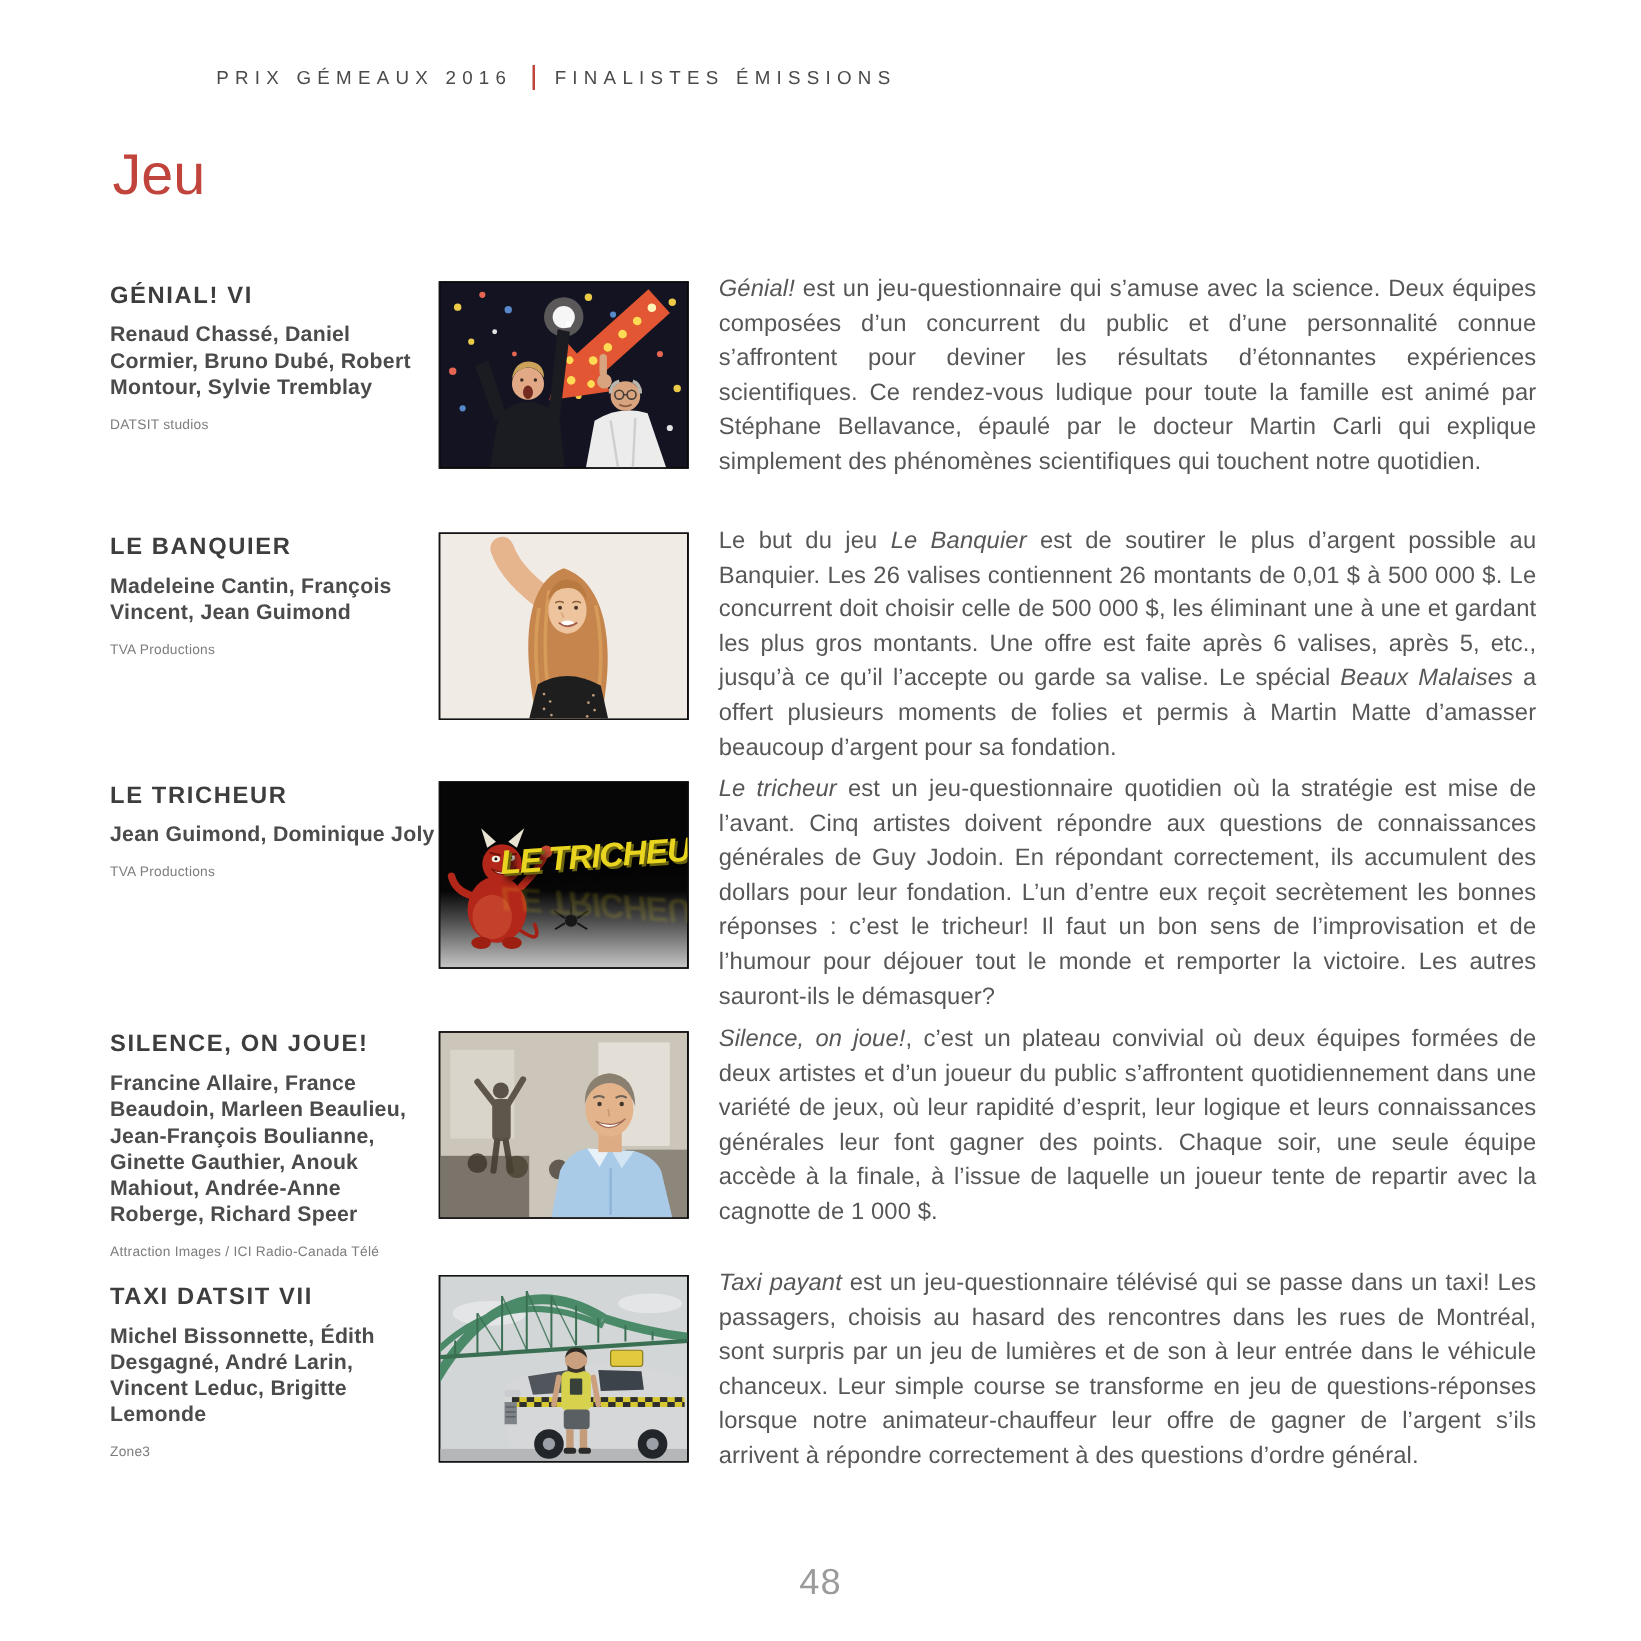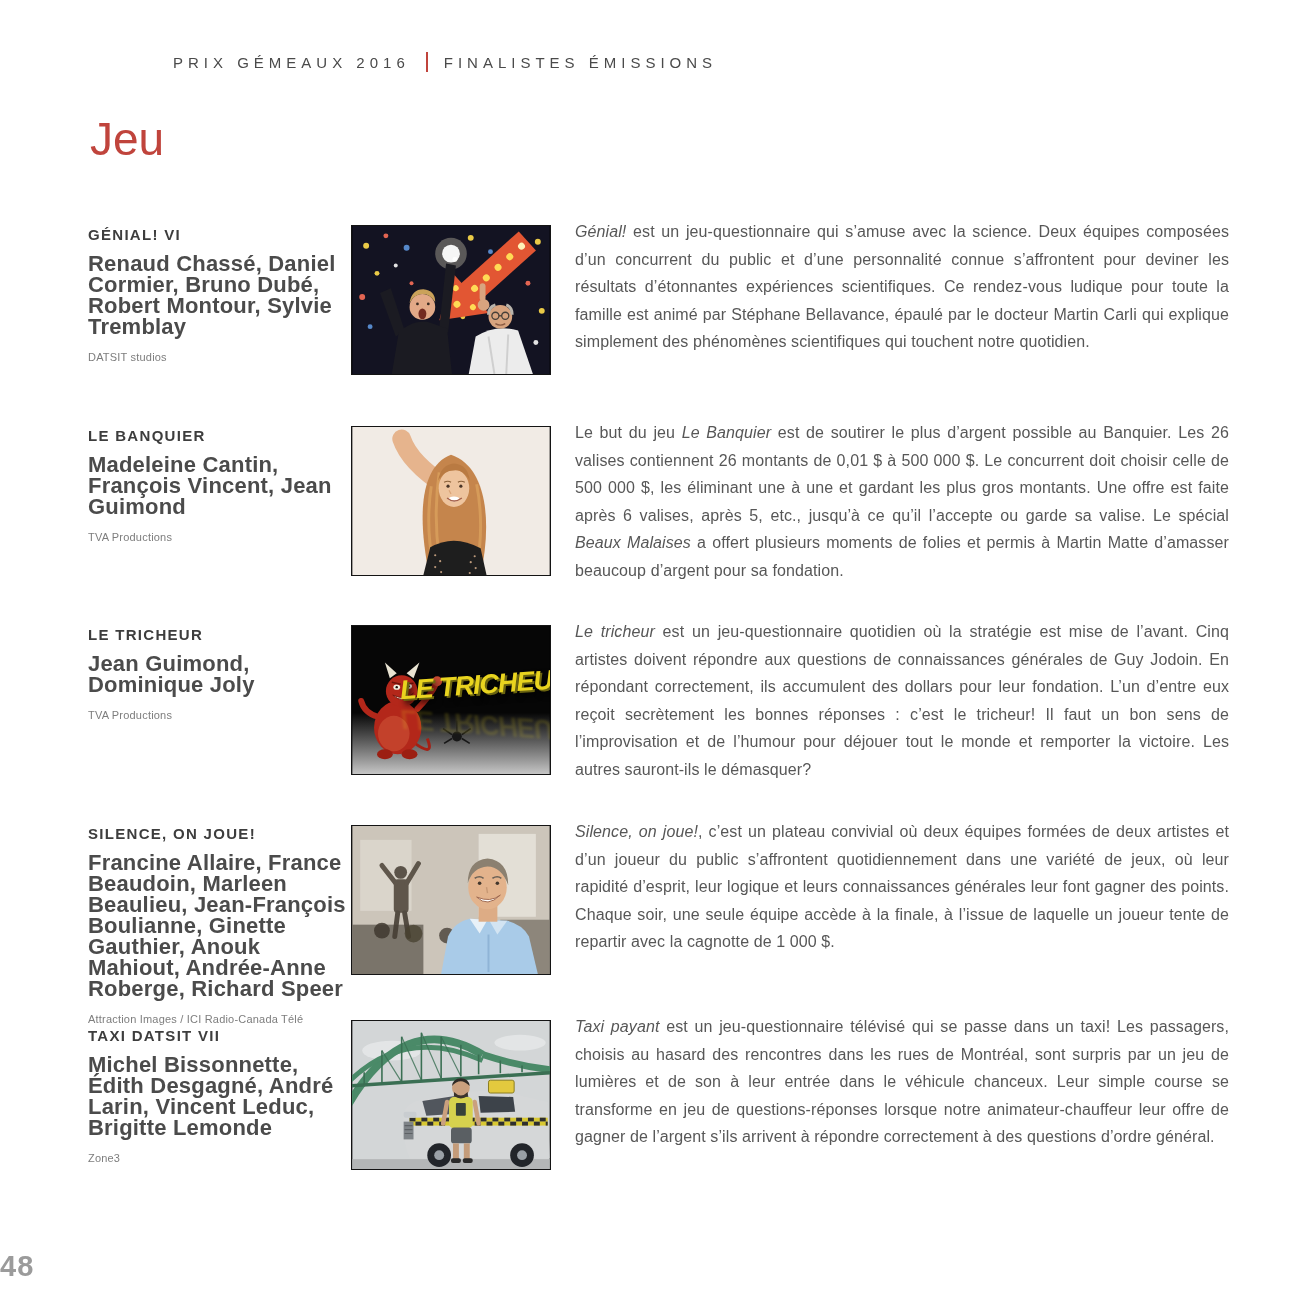--- a/index.html
+++ b/index.html
@@ -22,39 +22,39 @@
   
   .section-title{
     position:absolute;left:90px;top:116px;margin:0;
     font-size:46px;font-weight:400;color:#c0443c;line-height:1;
   }
 
   
   .entry{position:absolute;left:0;width:1313px;}
   .info{position:absolute;left:88px;top:2px;width:260px;}
   .info h2{
-    margin:0;font-size:15px;font-weight:700;letter-spacing:1.3px;
+    margin:0;font-size:19px;font-weight:700;letter-spacing:1.3px;
     color:#3d3d3d;line-height:1.05;
   }
   .credits{
-    margin:10px 0 0 0;font-size:22px;font-weight:700;color:#4b4b4b;
+    margin:10px 0 0 0;font-size:17px;font-weight:700;color:#4b4b4b;
     line-height:21px;letter-spacing:.2px;
   }
   .producer{
     margin:10px 0 0 0;font-size:11px;font-weight:400;color:#7d7d7d;
     line-height:21px;letter-spacing:.2px;
   }
   .photo{
     position:absolute;left:351px;top:0;width:200px;height:150px;margin:0;
     border:1px solid #141414;box-sizing:border-box;overflow:hidden;background:#000;
   }
   .photo svg{display:block;width:100%;height:100%;}
   .desc{
     position:absolute;left:575px;top:-7px;width:654px;margin:0;
-    font-size:16px;line-height:27.6px;color:#575757;text-align:justify;
+    font-size:19px;line-height:27.6px;color:#575757;text-align:justify;
     letter-spacing:.1px;
   }
   .desc i{font-style:italic;}
 
   
   .tricheur-logo{
     position:absolute;left:48px;top:46px;width:150px;
     font-size:27px;font-weight:900;font-style:italic;
     color:#e9d41f;letter-spacing:-1px;line-height:1;
     transform:rotate(-4deg);
@@ -65,21 +65,21 @@
     position:absolute;left:48px;top:84px;width:150px;
     font-size:27px;font-weight:900;font-style:italic;
     color:#e9d41f;letter-spacing:-1px;line-height:1;
     transform:rotate(4deg) scaleY(-1);
     opacity:.16;filter:blur(1px);white-space:nowrap;
   }
 
   
   .page-number{
     position:absolute;left:0;top:1250px;width:1313px;
-    font-size:29px;font-weight:700;color:#9b9b9b;
+    text-align:center;font-size:29px;font-weight:400;color:#9b9b9b;
     letter-spacing:1px;
   }
 </style>
 </head>
 <body>
 
 <div class="page">
 
   <div class="header">
     <span>PRIX GÉMEAUX 2016</span>

